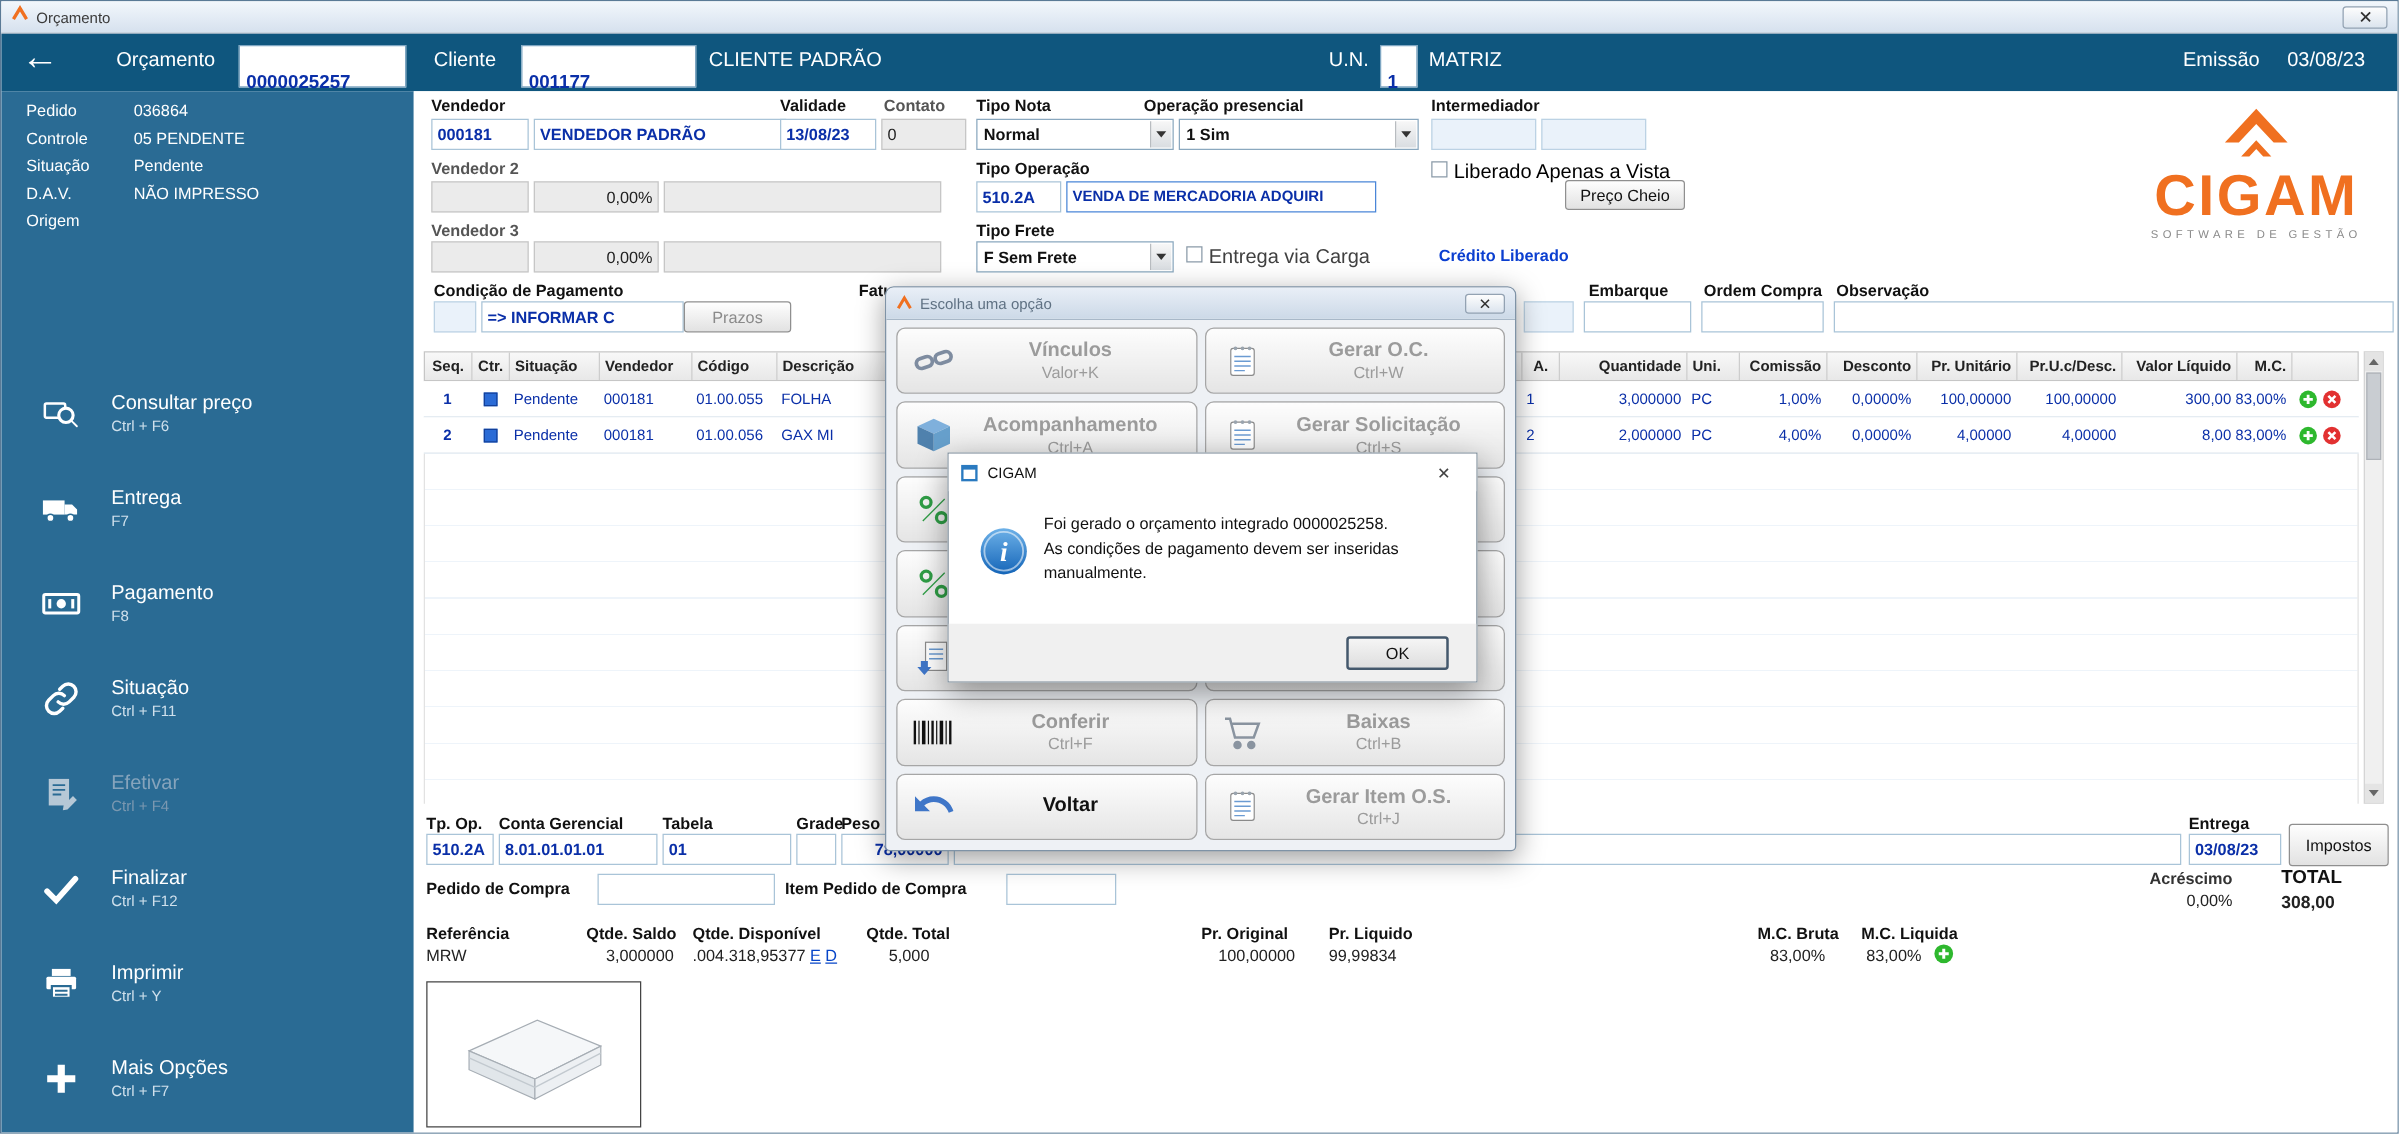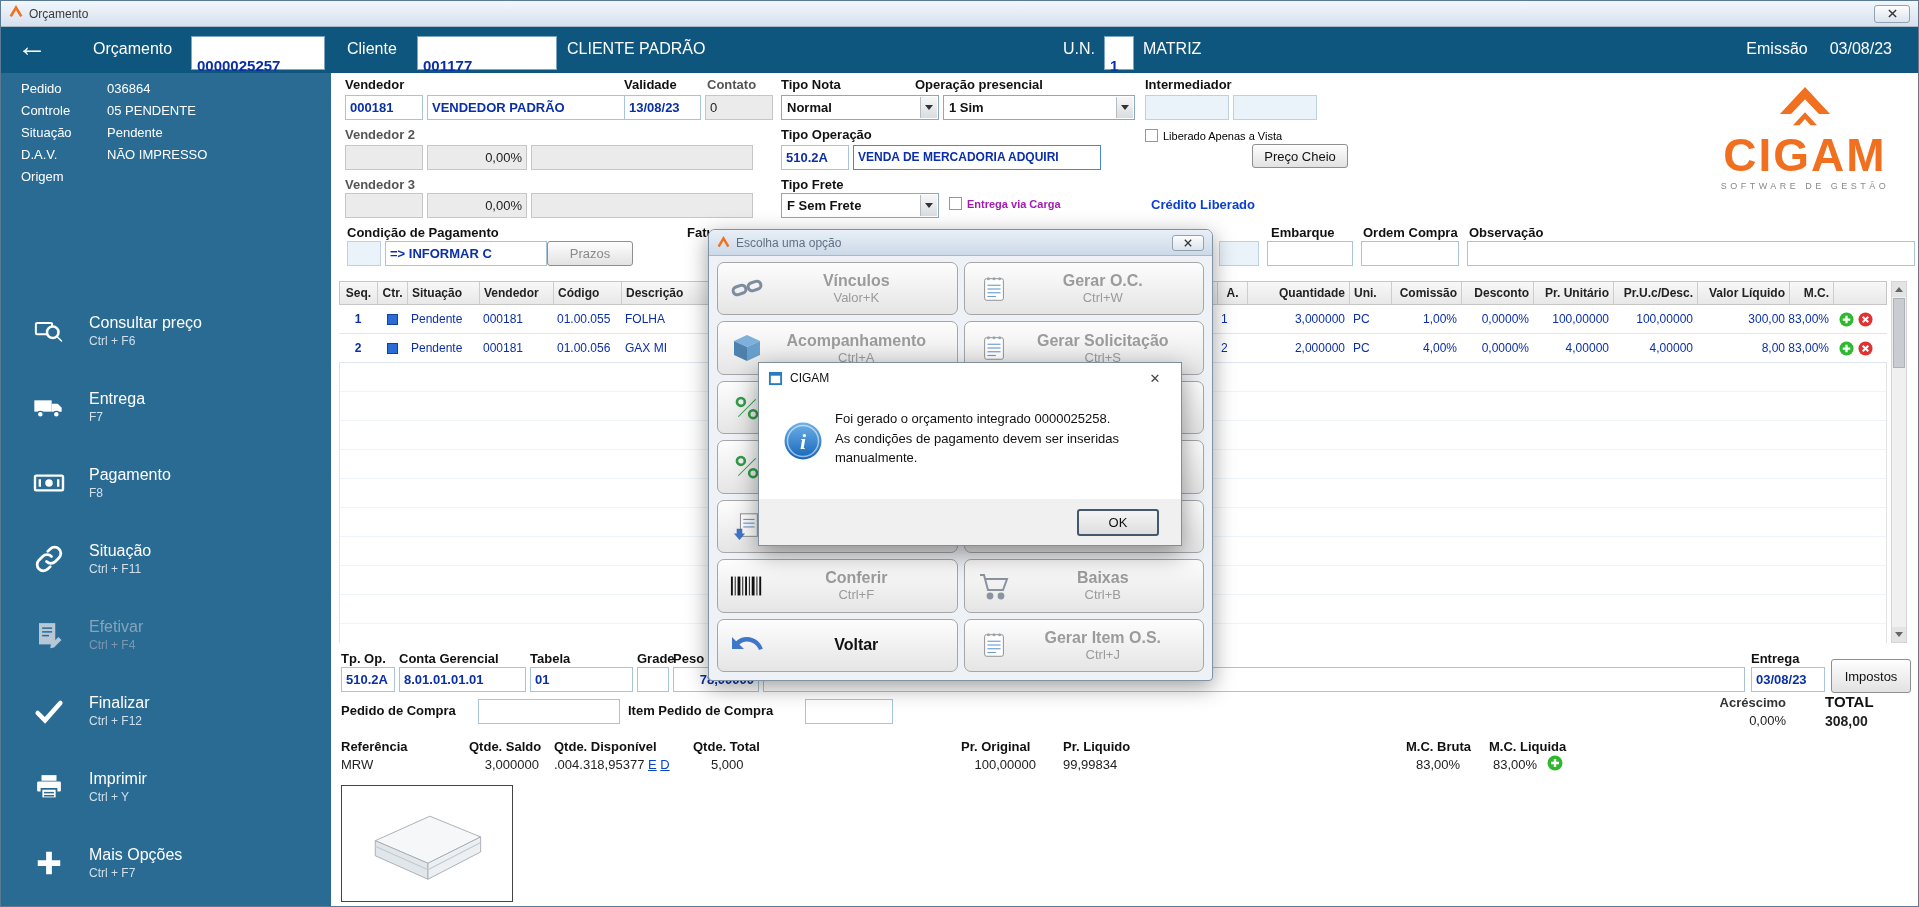--- a/index.html
+++ b/index.html
@@ -37,23 +37,23 @@
   .inp{position:absolute;height:25px;background:#fff;border:1px solid #a9c4d8;font-size:13px;font-weight:bold;color:#0a2fa8;padding:0 4px;line-height:23px;white-space:nowrap;overflow:hidden}
   .inp.r{text-align:right}
   .inp.dis{background:#ebebeb;border-color:#c6c6c6;color:#222;font-weight:normal}
   .inp.lite{background:#eaf2fa;border-color:#bcd2e4}
   .inp.blk{color:#111}
   .sel{position:absolute;height:25px;background:#fff;border:1px solid #8aa8bf;font-size:13px;font-weight:bold;color:#111;padding:0 20px 0 5px;line-height:23px;cursor:pointer}
   .sel .arrbox{position:absolute;right:1px;top:1px;bottom:1px;width:17px;background:linear-gradient(#f7f7f7,#d9dde1);border-left:1px solid #b8bcc0;display:flex;align-items:center;justify-content:center}
   .darr{width:0;height:0;border-left:4px solid transparent;border-right:4px solid transparent;border-top:5px solid #333}
   .btn{position:absolute;background:linear-gradient(#fefefe,#e2e2e2);border:1px solid #8f8f8f;border-radius:3px;font-size:13px;color:#111;display:flex;align-items:center;justify-content:center;cursor:pointer}
   .btn.dim{color:#8a8a8a}
-  .chk{position:absolute;display:flex;align-items:flex-end;gap:5px;font-size:11px;cursor:pointer;white-space:nowrap}
+  .chk{position:absolute;display:flex;align-items:flex-start;gap:5px;font-size:16px;cursor:pointer;white-space:nowrap}
   .chk .box{width:13px;height:13px;background:#fff;border:1px solid #8a9aa8;flex:0 0 auto}
-  .chk.blue{color:#a21caf;font-weight:bold}
+  .chk.blue{color:#404040;font-weight:normal}
 
   
   .thead{position:absolute;left:8px;top:208px;width:1548px;height:24px;background:linear-gradient(#f8f8f8,#e8e8e8);border:1px solid #c6c6c6}
   .th{position:absolute;top:0;height:22px;border-right:1px solid #cdcdcd;font-size:12px;font-weight:bold;color:#222;display:flex;align-items:center;padding:0 4px;overflow:hidden;white-space:nowrap}
   .th.r{justify-content:flex-end}
   .th.c{justify-content:center}
   .tbody-fill{position:absolute;left:8px;top:290px;width:1548px;height:280px;background:repeating-linear-gradient(to bottom,#ffffff 0 28px,#eef4fa 28px 29px);border-left:1px solid #e2e2e2;border-right:1px solid #e2e2e2}
   .trow{position:absolute;left:8px;width:1548px;height:29px;background:#fff;border-bottom:1px solid #dde6ee;cursor:pointer}
   .td{position:absolute;top:0;height:28px;font-size:12px;color:#0a2fa8;display:flex;align-items:center;padding:0 4px;overflow:hidden;white-space:nowrap}
   .td.r{justify-content:flex-end}

